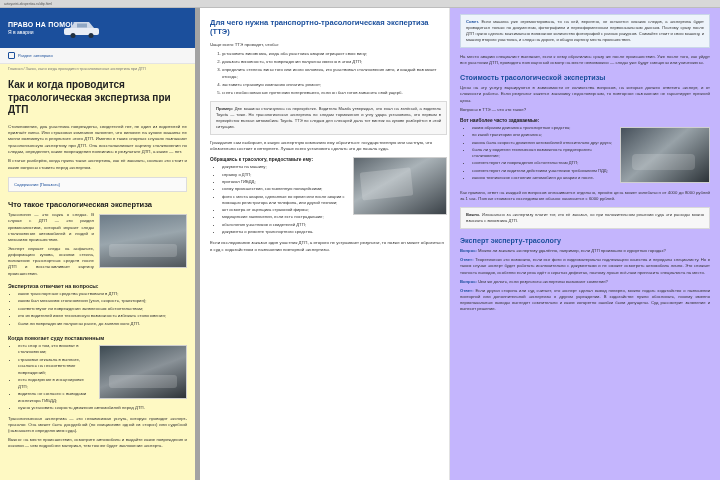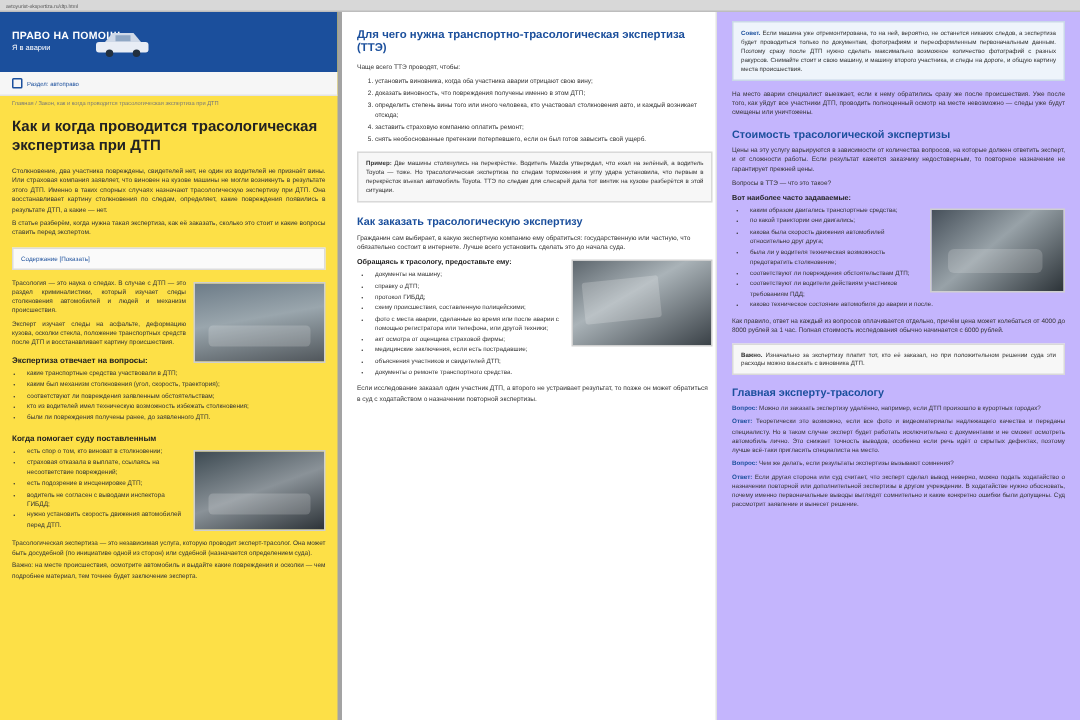--- a/index.html
+++ b/index.html
@@ -16,21 +16,21 @@
     display:flex;align-items:center;padding:0 4px;box-sizing:border-box;
   }
   .url{font-size:3.4px;color:#555;}
   .page{
     position:absolute;top:8px;left:0;right:0;bottom:0;
     background:#f0f0f0;
     display:flex;
   }
   
   .col-left{
-    width:228px;background:#fde047;border-right:3px solid #a3a3a3;
+    width:200px;background:#fef9c3;border-right:5px solid #a3a3a3;
     box-sizing:border-box;position:relative;overflow:hidden;
   }
   .site-header{
     background:#1b4f9c;height:40px;display:flex;align-items:center;
     padding-left:8px;box-sizing:border-box;position:relative;
   }
   .logo-block{color:#fff;}
   .logo-title{font-size:7px;font-weight:bold;letter-spacing:.2px;}
   .logo-sub{font-size:5px;margin-top:1px;}
   .logo-car{
@@ -159,20 +159,21 @@
 
     <h1 class="lead-title">Как и когда проводится трасологическая экспертиза при ДТП</h1>
 
     <p class="intro-p">Столкновение, два участника повреждены, свидетелей нет, не один из водителей не признаёт вины. Или страховая компания заявляет, что виновен на кузове машины не могли возникнуть в результате этого ДТП. Именно в таких спорных случаях назначают трасологическую экспертизу при ДТП. Она восстанавливает картину столкновения по следам, определяет, какие повреждения появились в результате ДТП, а какие — нет.</p>
     <p class="intro-p">В статье разберём, когда нужна такая экспертиза, как её заказать, сколько это стоит и какие вопросы ставить перед экспертом.</p>
 
     <div class="toc">
       <span class="toc-head">Содержание [Показать]</span>
     </div>
 
+    <h2 class="h2">Что такое трасологическая экспертиза</h2>
 
     <div class="img-right"></div>
     <p class="body-p">Трасология — это наука о следах. В случае с ДТП — это раздел криминалистики, который изучает следы столкновения автомобилей и людей и механизм происшествия.</p>
     <p class="body-p">Эксперт изучает следы на асфальте, деформацию кузова, осколки стекла, положение транспортных средств после ДТП и восстанавливает картину происшествия.</p>
 
     <h3 class="h3">Экспертиза отвечает на вопросы:</h3>
     <ul class="list">
       <li>какие транспортные средства участвовали в ДТП;</li>
       <li>каким был механизм столкновения (угол, скорость, траектория);</li>
       <li>соответствуют ли повреждения заявленным обстоятельствам;</li>
@@ -205,21 +206,20 @@
       <li>определить степень вины того или иного человека, кто участвовал столкновения авто, и каждый возникает отсюда;</li>
       <li>заставить страховую компанию оплатить ремонт;</li>
       <li>снять необоснованные претензии потерпевшего, если он был готов завысить свой ущерб.</li>
     </ol>
 
     <div class="note-box">
       <b>Пример:</b>
       <span>Две машины столкнулись на перекрёстке. Водитель Mazda утверждал, что ехал на зелёный, а водитель Toyota — тоже. Но трасологическая экспертиза по следам торможения и углу удара установила, что первым в перекрёсток въехал автомобиль Toyota. ТТЭ по следам для слесарей дала тот винтик на кузове разберётся в этой ситуации.</span>
     </div>
 
-    <h2 class="mid-h2">Как заказать трасологическую экспертизу</h2>
     <p class="mid-sub">Гражданин сам выбирает, в какую экспертную компанию ему обратиться: государственную или частную, что обязательно состоит в интернете. Лучше всего установить сделать это до начала суда.</p>
 
     <div class="mid-img"></div>
 
     <h3 class="r-h3">Обращаясь к трасологу, предоставьте ему:</h3>
     <ul class="rlist">
       <li>документы на машину;</li>
       <li>справку о ДТП;</li>
       <li>протокол ГИБДД;</li>
       <li>схему происшествия, составленную полицейскими;</li>
@@ -259,21 +259,21 @@
     </ul>
     <div class="clear"></div>
 
     <p class="r-p">Как правило, ответ на каждый из вопросов оплачивается отдельно, причём цена может колебаться от 4000 до 8000 рублей за 1 час. Полная стоимость исследования обычно начинается с 6000 рублей.</p>
 
     <div class="warn-box">
       <b>Важно.</b>
       <span>Изначально за экспертизу платит тот, кто её заказал, но при положительном решении суда эти расходы можно взыскать с виновника ДТП.</span>
     </div>
 
-    <h2 class="r-h2">Главная эксперту-трасологу</h2>
+    <h2 class="r-h2">Эксперт эксперту-трасологу</h2>
 
     <div class="qa">
       <b>Вопрос:</b>
       <span>Можно ли заказать экспертизу удалённо, например, если ДТП произошло в курортных городах?</span>
     </div>
     <div class="qa">
       <b>Ответ:</b>
       <span>Теоретически это возможно, если все фото и видеоматериалы надлежащего качества и переданы специалисту. Но в таком случае эксперт будет работать исключительно с документами и не сможет осмотреть автомобиль лично. Это снижает точность выводов, особенно если речь идёт о скрытых дефектах, поэтому лучше всё-таки пригласить специалиста на место.</span>
     </div>
 

